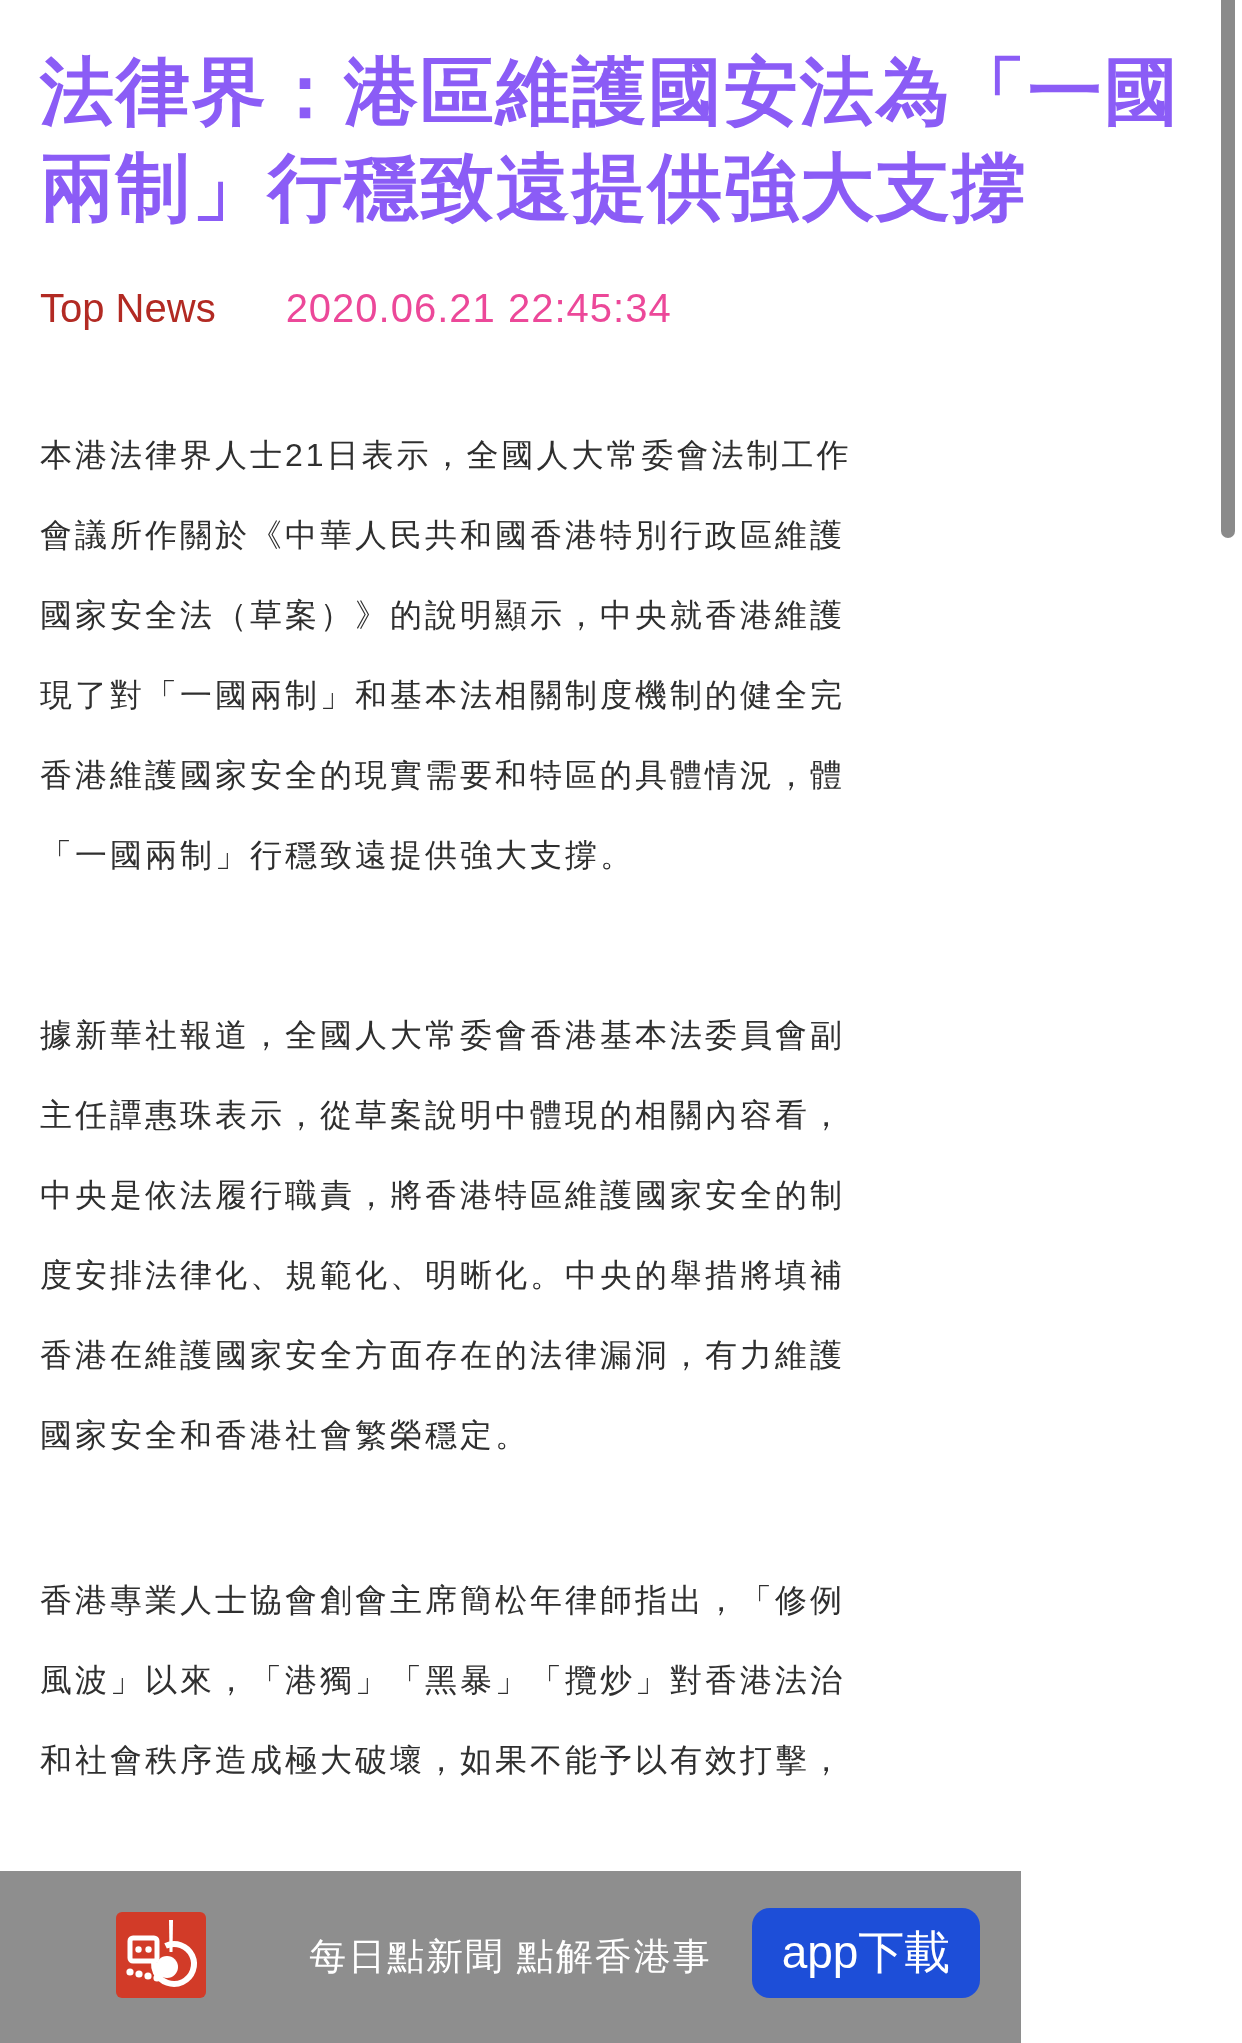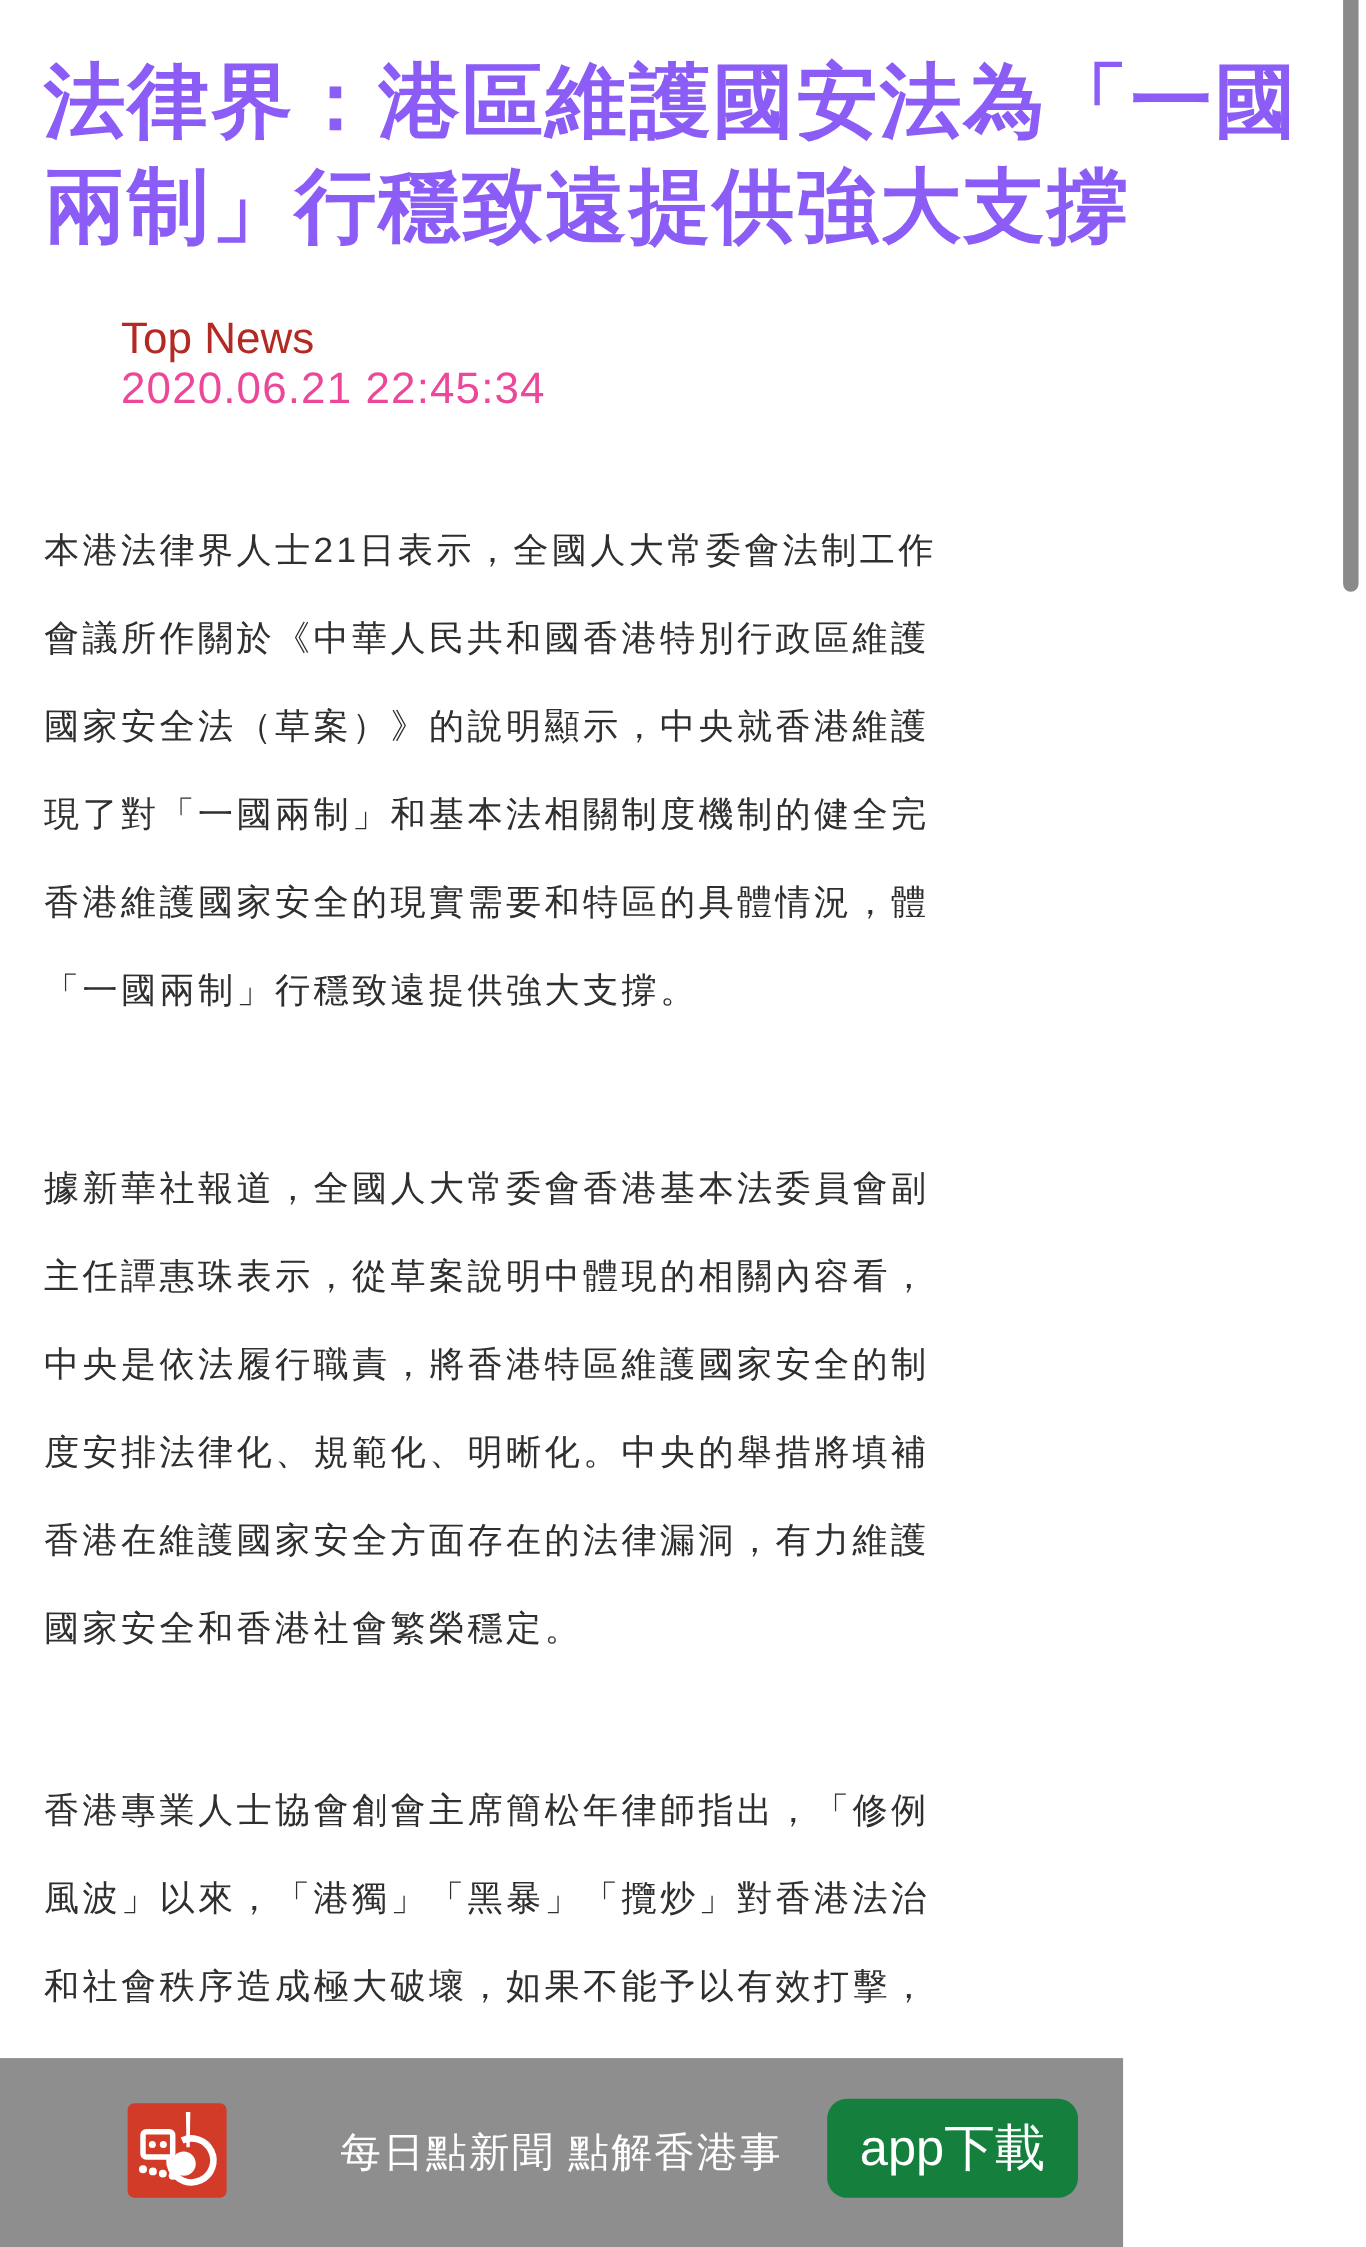--- a/index.html
+++ b/index.html
@@ -22,21 +22,20 @@
     letter-spacing:2px;
   }
   .title .tline{display:block}
 
   
   .meta{
     margin-top:50px;
     display:flex;
     align-items:baseline;
     font-size:40px;
-    flex-direction:column;
   }
   .category{color:#b22a23;text-decoration:none;cursor:pointer}
   .timestamp{color:#ec4899;margin-left:70px;letter-spacing:1px}
 
   
   #article-body{margin-top:0}
   .para{
     font-size:32px;
     line-height:80px;
     letter-spacing:3px;
@@ -70,21 +69,21 @@
     transform:translate(-50%,-50%);
     color:#ffffff;
     font-size:37px;
     letter-spacing:2px;
     white-space:nowrap;
   }
   .dl-btn{
     position:absolute;
     right:41px;top:37px;
     width:228px;height:90px;
-    background:#15803d;
+    background:#1d4ed8;
     border:none;
     border-radius:18px;
     color:#ffffff;
     font-size:46px;
     font-family:inherit;
     cursor:pointer;
   }
 
   
   .scrollbar{

